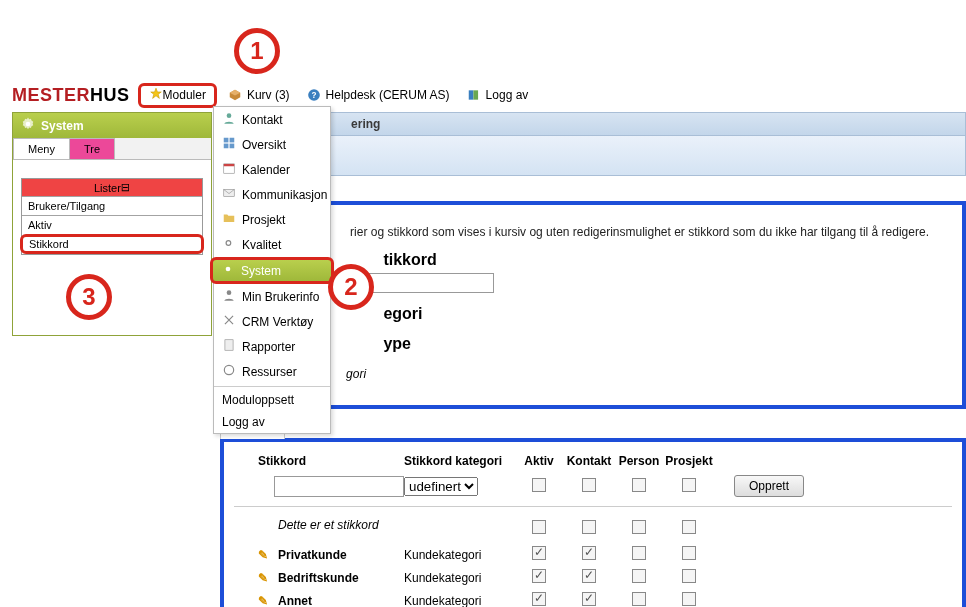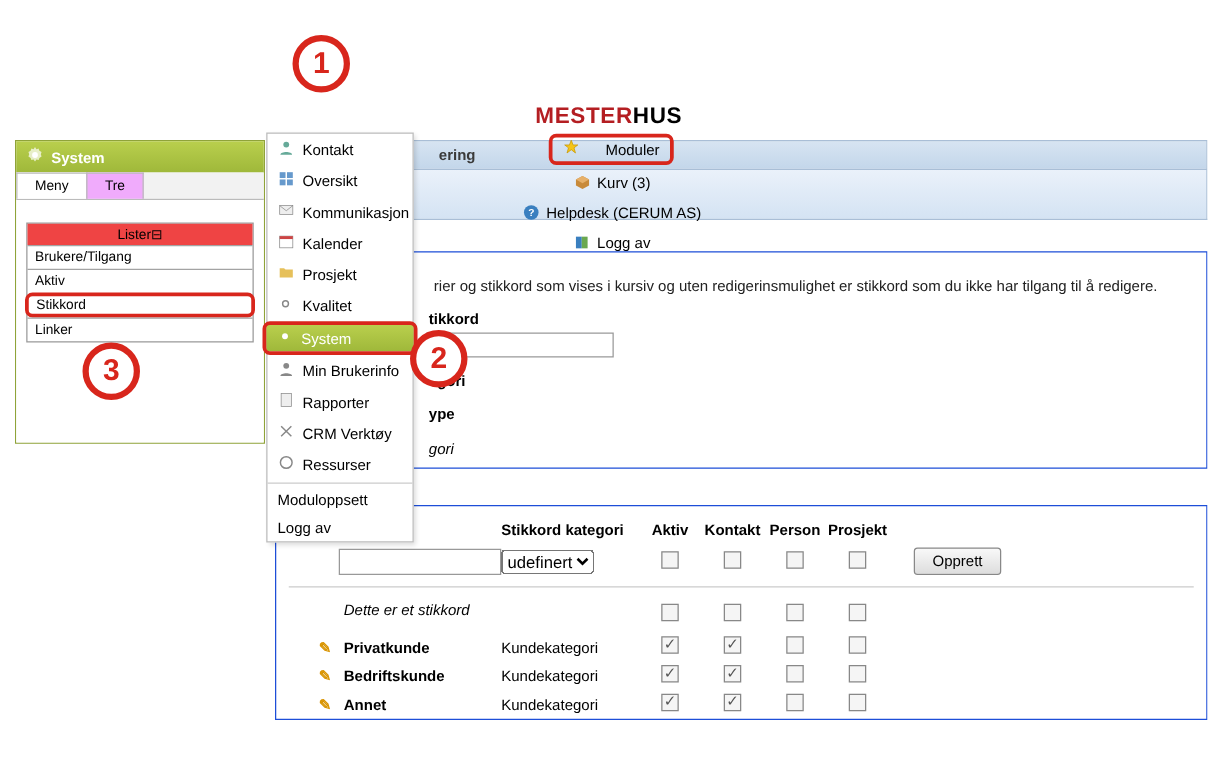--- a/index.html
+++ b/index.html
@@ -1,59 +1,59 @@
 <!DOCTYPE html>
 <html><head>
 <meta charset="utf-8">
 <style>
 * { box-sizing: border-box; margin: 0; padding: 0; }
 body { font-family: Tahoma, Arial, sans-serif; font-size: 12px; background: #fff; width: 966px; height: 607px; position: relative; overflow: hidden; }
 
 
-.top-toolbar { position: absolute; top: 82px; left: 12px; right: 0; height: 26px; display: flex; align-items: center; gap: 4px; background: #fff; z-index: 5; flex-direction: column; }
+.top-toolbar { position: absolute; top: 82px; left: 12px; right: 0; height: 26px; display: flex; align-items: center; gap: 4px; background: #fff; z-index: 5; }
 .logo { font-weight: 900; font-size: 18px; letter-spacing: 0.5px; margin-right: 4px; }
 .logo .red { color: #b41e22; }
 .logo .black { color: #000; }
 .toolbar-item { display: flex; align-items: center; gap: 4px; padding: 2px 6px; cursor: pointer; }
 .toolbar-item .icon { width: 16px; height: 16px; display: inline-flex; align-items: center; justify-content: center; }
 
 
-.moduler-btn { border: 3px solid #d8261c; border-radius: 6px; padding: 1px 8px; display: flex; align-items: center; gap: 20px; position: relative; }
+.moduler-btn { border: 3px solid #d8261c; border-radius: 6px; padding: 1px 8px; display: flex; align-items: center; gap: 0; position: relative; }
 .annotation-circle { position: absolute; width: 46px; height: 46px; border: 5px solid #d8261c; border-radius: 50%; display: flex; align-items: center; justify-content: center; color: #d8261c; font-weight: bold; font-size: 24px; background: #fff; z-index: 20; }
 .ann-1 { top: 28px; left: 234px; }
 .ann-2 { top: 264px; left: 328px; }
 .ann-3 { top: 274px; left: 66px; }
 
 
 .sidebar { position: absolute; top: 112px; left: 12px; width: 200px; border: 1px solid #8fa339; }
 .sidebar-title { background: linear-gradient(#b9cf4d, #9fb83a); color: #fff; font-weight: bold; padding: 4px 8px; display: flex; align-items: center; gap: 6px; }
 .tabs { display: flex; background: #f2f2f2; }
 .tab { padding: 4px 14px; border: 1px solid #bbb; border-bottom: none; background: #fff; cursor: pointer; font-size: 11px; }
-.tab.inactive { background: #f0abfc; }
+.tab.inactive { background: #ec4899; }
 .tab + .tab { margin-left: -1px; }
 .sidebar-body { background: #fff; padding: 18px 8px 80px 8px; border-top: 1px solid #bbb; }
 .lister-box { border: 1px solid #999; }
 .lister-header { background: #ef4444; padding: 2px 24px; display: flex; justify-content: center; align-items: center; font-size: 11px; }
 .lister-item { padding: 3px 6px; border-top: 1px solid #a3a3a3; cursor: pointer; font-size: 11px; }
 .lister-item.highlighted { border: 3px solid #d8261c; border-radius: 6px; margin: 0 -2px; padding: 1px 6px; }
 
 
 .dropdown { position: absolute; top: 106px; left: 213px; width: 118px; background: #fff; border: 1px solid #bbb; box-shadow: 2px 2px 4px rgba(0,0,0,0.15); z-index: 15; }
 .dropdown-item { display: flex; align-items: center; gap: 6px; padding: 4px 8px; cursor: pointer; font-size: 12px; }
 .dropdown-item.highlighted { background: linear-gradient(#b9cf4d, #9fb83a); color: #fff; border: 3px solid #d8261c; border-radius: 6px; margin: 0 -4px; padding: 2px 8px; }
 .dropdown-sep { border-top: 1px solid #ccc; margin: 2px 0; }
 
 
 .main { position: absolute; top: 112px; left: 220px; right: 0; }
 .main-title { background: linear-gradient(#d7e4f2, #c3d6ea); border: 1px solid #a9bed6; padding: 4px 10px; font-weight: bold; color: #3a3a3a; }
 .section-tab { border: 1px solid #ccc; border-bottom: none; padding: 3px 10px; display: inline-block; background: #fff; margin-top: 40px; position: relative; top: 1px; }
-.section-body { border: 1px solid #1d4ed8; padding: 10px 10px 0 10px; }
+.section-body { border: 4px solid #1d4ed8; padding: 10px 10px 16px 10px; }
 .info-text { padding: 10px 4px 6px 4px; font-size: 12px; color: #222; }
 .form-row { margin: 6px 0 12px 0; }
-.form-row label { font-weight: bold; display: block; margin-bottom: 4px; font-size: 12px; }
+.form-row label { font-weight: bold; display: block; margin-bottom: 4px; font-size: 16px; }
 .form-row input[type=text] { border: 1px solid #999; padding: 2px 4px; width: 150px; font-size: 12px; }
 .italic { font-style: italic; font-size: 12px; padding: 2px 0 8px 0; }
 
 .stikkord-section { margin-top: 10px; }
 .stikkord-header-row { display: flex; padding: 2px 0 4px 0; font-size: 12px; font-weight: bold; }
 .col-name { width: 170px; padding-left: 24px; }
 .col-kat { width: 110px; }
 .col-chk { width: 50px; text-align: center; }
 .col-btn { padding-left: 20px; }
 
@@ -139,21 +139,20 @@
   </div>
   <div class="sidebar-body">
     <div class="lister-box">
       <div class="lister-header">
         <span>Lister</span>
         <span>⊟</span>
       </div>
       <div class="lister-item">Brukere/Tilgang</div>
       <div class="lister-item">Aktiv</div>
       <div class="lister-item highlighted">Stikkord</div>
-      <div class="lister-item">Linker</div>
     </div>
   </div>
 </div>
 
 <div class="dropdown">
   <div class="dropdown-item">
       <span class="icon"><svg viewBox="0 0 24 24">
           <circle cx="12" cy="8" r="4" fill="#6a9"></circle>
           <path fill="#6a9" d="M4 22c0-5 16-5 16 0z"></path>
         </svg></span>
@@ -163,34 +162,34 @@
       <span class="icon"><svg viewBox="0 0 24 24">
           <rect x="3" y="3" width="8" height="8" fill="#69c"></rect>
           <rect x="13" y="3" width="8" height="8" fill="#69c"></rect>
           <rect x="3" y="13" width="8" height="8" fill="#69c"></rect>
           <rect x="13" y="13" width="8" height="8" fill="#69c"></rect>
         </svg></span>
       <span>Oversikt</span>
     </div>
   <div class="dropdown-item">
       <span class="icon"><svg viewBox="0 0 24 24">
+          <rect x="3" y="5" width="18" height="16" fill="#fff" stroke="#888"></rect>
+          <rect x="3" y="5" width="18" height="4" fill="#c44"></rect>
+        </svg></span>
+      <span>Kalender</span>
+    </div>
+  <div class="dropdown-item">
+      <span class="icon"><svg viewBox="0 0 24 24">
           <rect x="3" y="6" width="18" height="12" fill="#eee" stroke="#888"></rect>
           <path d="M3 6l9 7 9-7" stroke="#888" fill="none"></path>
         </svg></span>
       <span>Kommunikasjon</span>
     </div>
   <div class="dropdown-item">
       <span class="icon"><svg viewBox="0 0 24 24">
-          <rect x="3" y="5" width="18" height="16" fill="#fff" stroke="#888"></rect>
-          <rect x="3" y="5" width="18" height="4" fill="#c44"></rect>
-        </svg></span>
-      <span>Kalender</span>
-    </div>
-  <div class="dropdown-item">
-      <span class="icon"><svg viewBox="0 0 24 24">
           <path fill="#e6c05a" d="M3 6h6l2 2h10v11H3z"></path>
         </svg></span>
       <span>Prosjekt</span>
     </div>
   <div class="dropdown-item">
       <span class="icon"><svg viewBox="0 0 24 24">
           <path stroke="#888" fill="none" stroke-width="2" d="M7 12a4 4 0 118 0 4 4 0 11-8 0"></path>
         </svg></span>
       <span>Kvalitet</span>
     </div>
@@ -202,29 +201,29 @@
     </div>
   <div class="dropdown-item">
       <span class="icon"><svg viewBox="0 0 24 24">
           <circle cx="12" cy="8" r="4" fill="#888"></circle>
           <path fill="#888" d="M4 22c0-5 16-5 16 0z"></path>
         </svg></span>
       <span>Min Brukerinfo</span>
     </div>
   <div class="dropdown-item">
       <span class="icon"><svg viewBox="0 0 24 24">
+          <path stroke="#888" stroke-width="2" d="M5 19L19 5M5 5l14 14"></path>
+        </svg></span>
+      <span>CRM Verktøy</span>
+    </div>
+  <div class="dropdown-item">
+      <span class="icon"><svg viewBox="0 0 24 24">
           <rect x="5" y="3" width="14" height="18" fill="#eee" stroke="#888"></rect>
         </svg></span>
       <span>Rapporter</span>
-    </div>
-  <div class="dropdown-item">
-      <span class="icon"><svg viewBox="0 0 24 24">
-          <path stroke="#888" stroke-width="2" d="M5 19L19 5M5 5l14 14"></path>
-        </svg></span>
-      <span>CRM Verktøy</span>
     </div>
   <div class="dropdown-item">
       <span class="icon"><svg viewBox="0 0 24 24">
           <circle cx="12" cy="12" r="8" fill="none" stroke="#888" stroke-width="2"></circle>
         </svg></span>
       <span>Ressurser</span>
     </div>
   <div class="dropdown-sep"></div>
   <div class="dropdown-item">
       <span>Moduloppsett</span>

